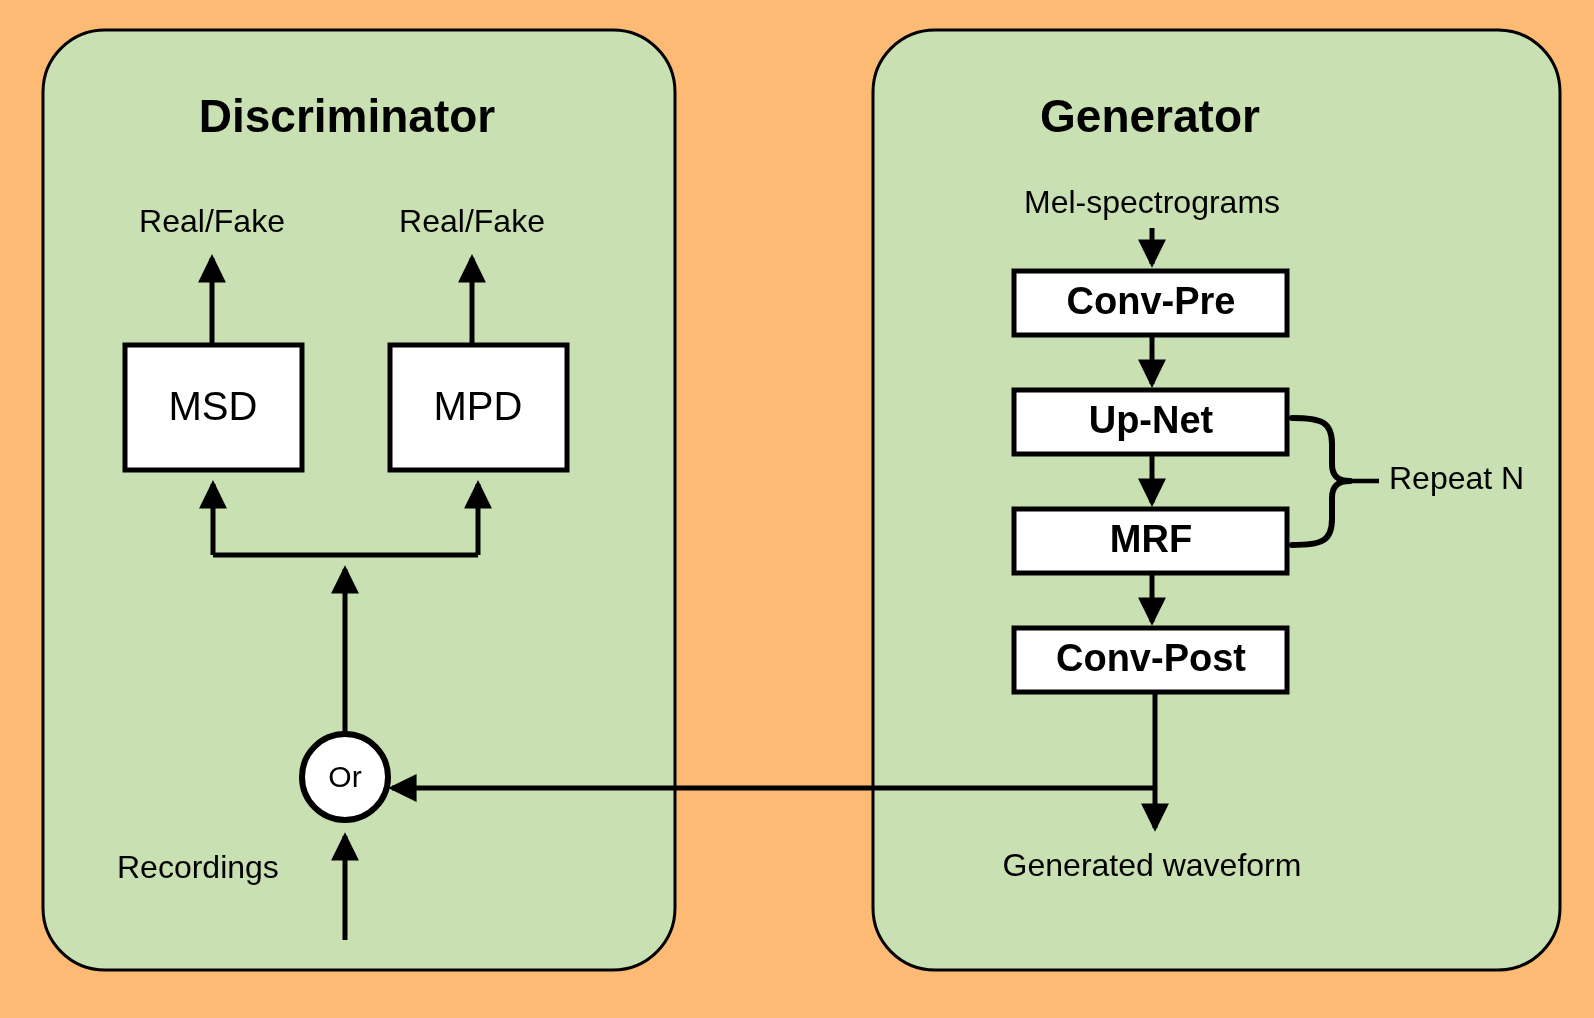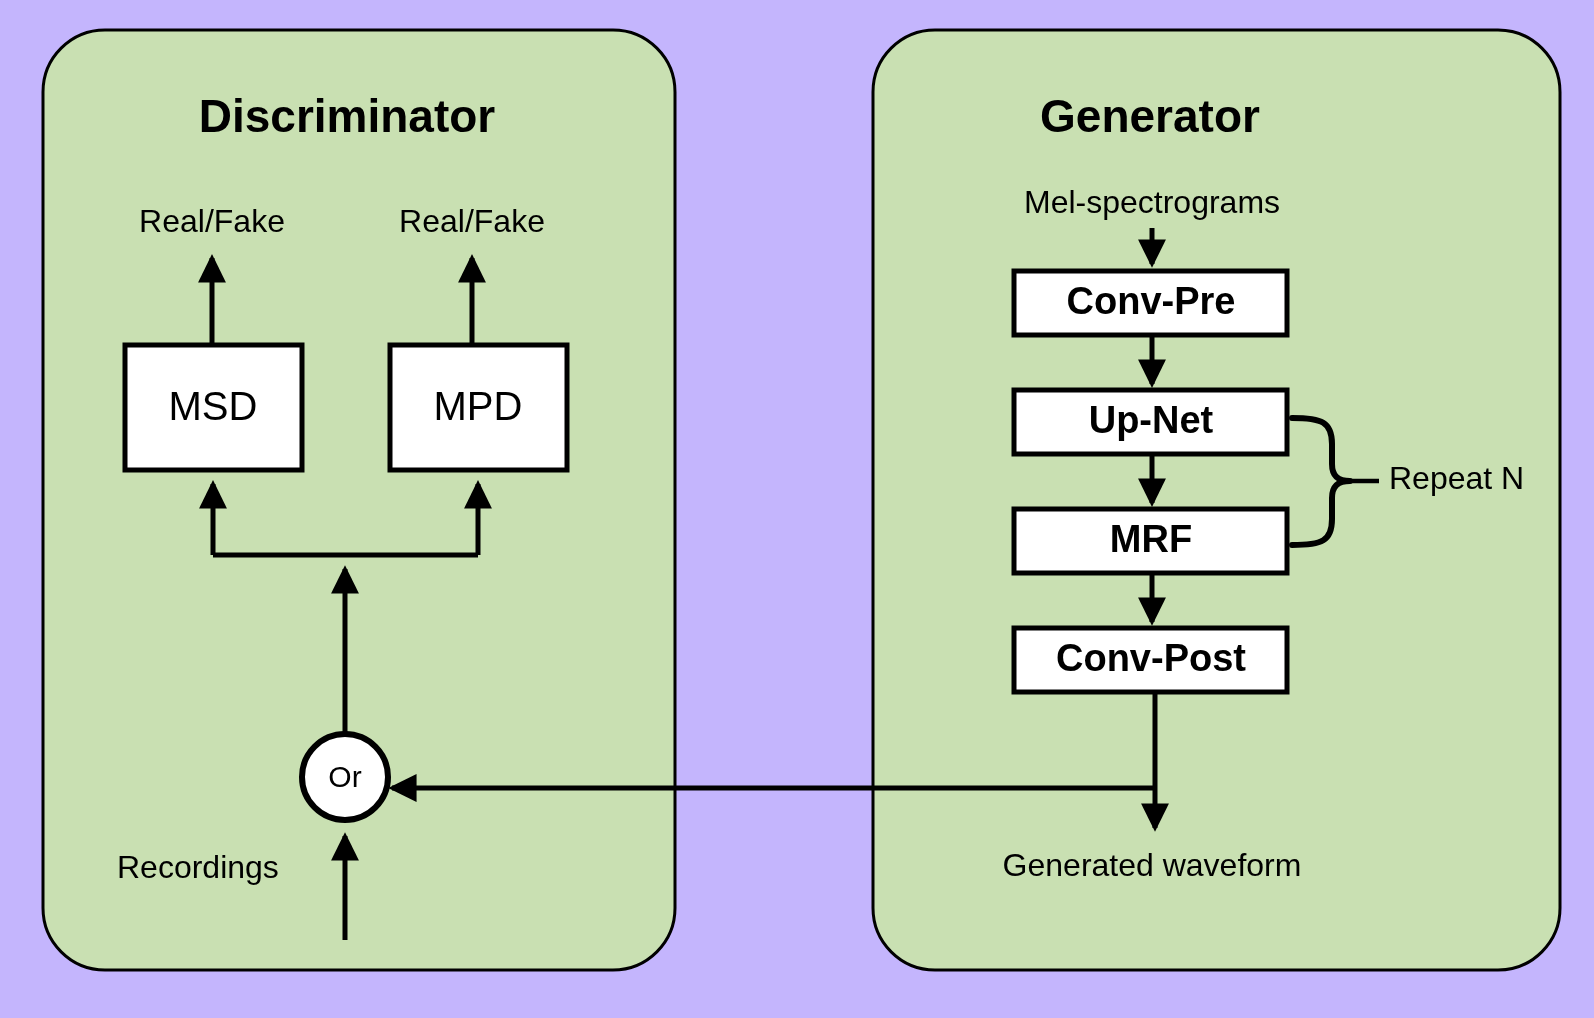--- a/index.html
+++ b/index.html
@@ -4,21 +4,21 @@
 <style>
   html, body {
     margin: 0;
     padding: 0;
     background: #ffffff;
   }
   #stage {
     position: relative;
     width: 1594px;
     height: 1018px;
-    background: #c4b5fd;
+    background: #fdba74;
     font-family: "Liberation Sans", sans-serif;
     overflow: hidden;
   }
   #diagram-svg {
     position: absolute;
     left: 0;
     top: 0;
     width: 1594px;
     height: 1018px;
   }

